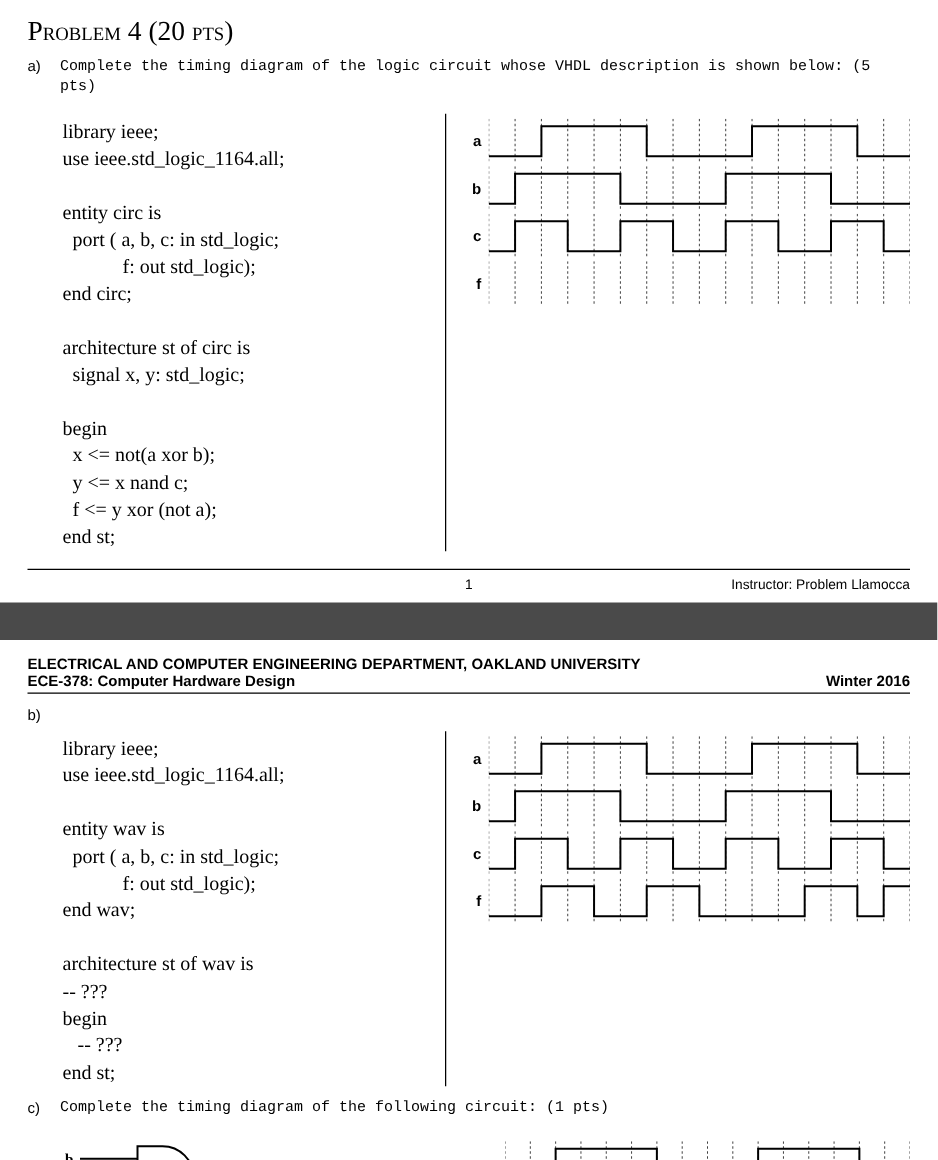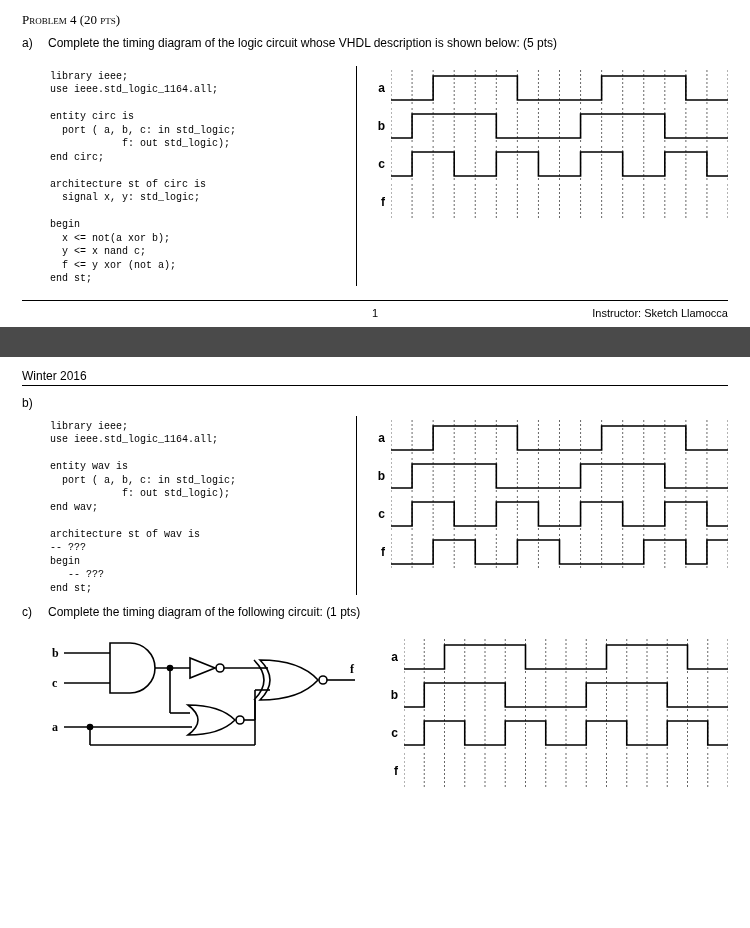--- a/index.html
+++ b/index.html
@@ -9,26 +9,26 @@
     background: #fff;
     color: #000;
     width: 750px;
   }
   .page {
     padding: 12px 22px 8px 22px;
     box-sizing: border-box;
   }
   .title {
     font-variant: small-caps;
-    font-size: 13px;
+    font-size: 22px;
     font-weight: normal;
     margin-bottom: 8px;
   }
   .qtext {
-    font-family: Liberation Sans, sans-serif;
+    font-family: Liberation Mono, monospace;
     font-size: 12px;
     line-height: 1.3;
     margin-bottom: 8px;
   }
   .qrow {
     display: flex;
     gap: 6px;
     font-family: Verdana, Arial, sans-serif;
     font-size: 12px;
     margin-bottom: 6px;
@@ -36,22 +36,22 @@
   .qlabel {
     width: 20px;
     flex: 0 0 20px;
   }
   .splitrow {
     display: flex;
     gap: 12px;
     margin-left: 28px;
   }
   pre.code {
-    font-family: Liberation Mono, monospace;
-    font-size: 10px;
+    font-family: Liberation Serif, serif;
+    font-size: 16px;
     line-height: 1.35;
     white-space: pre;
     margin: 4px 0 0 0;
   }
   .codecol {
     flex: 0 0 300px;
     border-right: 1px solid #000;
     padding-right: 6px;
   }
   .tdcol {
@@ -97,21 +97,21 @@
     font-family: Verdana, Arial, sans-serif;
     font-size: 12px;
     display: flex;
     justify-content: space-between;
     align-items: flex-end;
     border-bottom: 1px solid #000;
     padding-bottom: 2px;
     margin-bottom: 10px;
   }
   .hdr2 .left { font-weight: bold; }
-  .hdr2 .right { font-weight: normal; }
+  .hdr2 .right { font-weight: bold; }
   .hdr2 .course { font-weight: bold; }
   .circuit-area {
     display:flex;
     gap:12px;
     margin-left:28px;
     margin-top:6px;
   }
   .circuit-svg {
     flex:0 0 320px;
     height:130px;
@@ -240,28 +240,32 @@
               <line x1="337" y1="0" x2="337" y2="36" stroke="#000" stroke-width="0.6" stroke-dasharray="2,2"></line>
             </svg>
           </div>
       </div>
     </div>
   </div>
 
   <div class="footerline">
     <span></span>
     <span class="pnum">1</span>
-    <span>Instructor: Sketch Llamocca</span>
+    <span>Instructor: Problem Llamocca</span>
   </div>
 </div>
 
 <div class="gap"></div>
 
 <div class="page">
   <div class="hdr2">
+    <div class="left">
+      <div>ELECTRICAL AND COMPUTER ENGINEERING DEPARTMENT, OAKLAND UNIVERSITY</div>
+      <div class="course">ECE-378: Computer Hardware Design</div>
+    </div>
     <div class="right">Winter 2016</div>
   </div>
 
   <div class="qrow">
     <div class="qlabel">b)</div>
   </div>
 
   <div class="splitrow">
     <div class="codecol">
       <pre class="code">library ieee;

